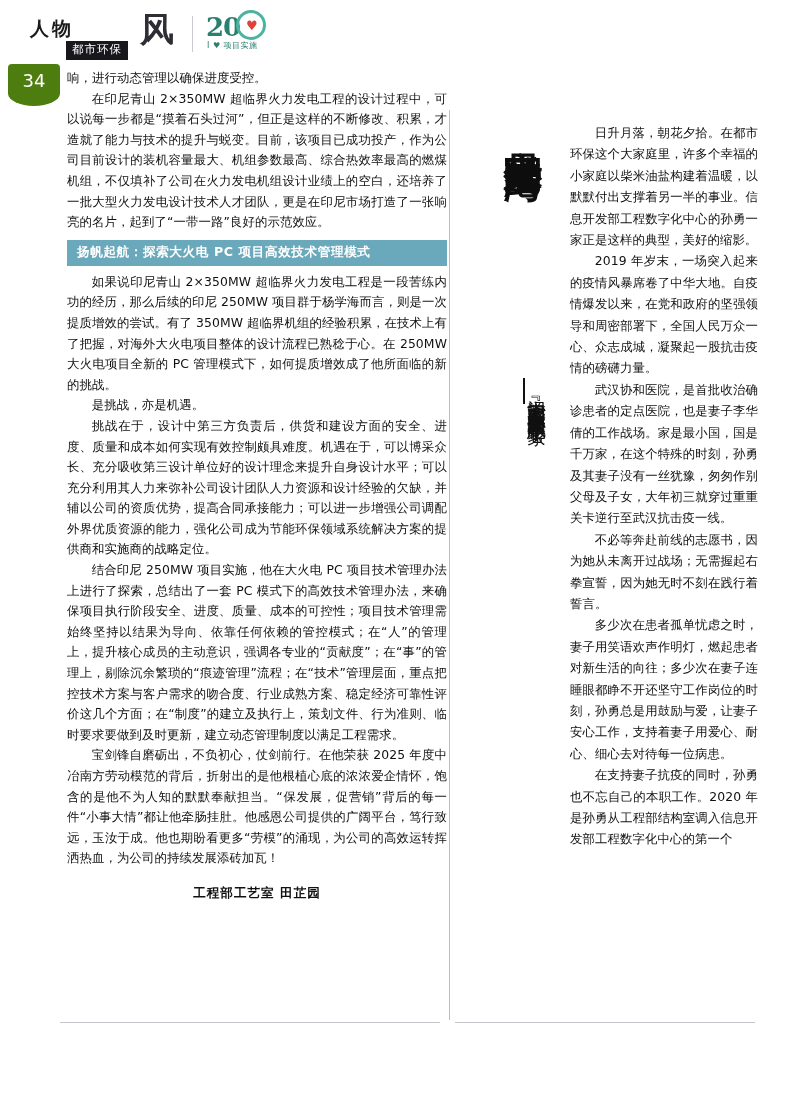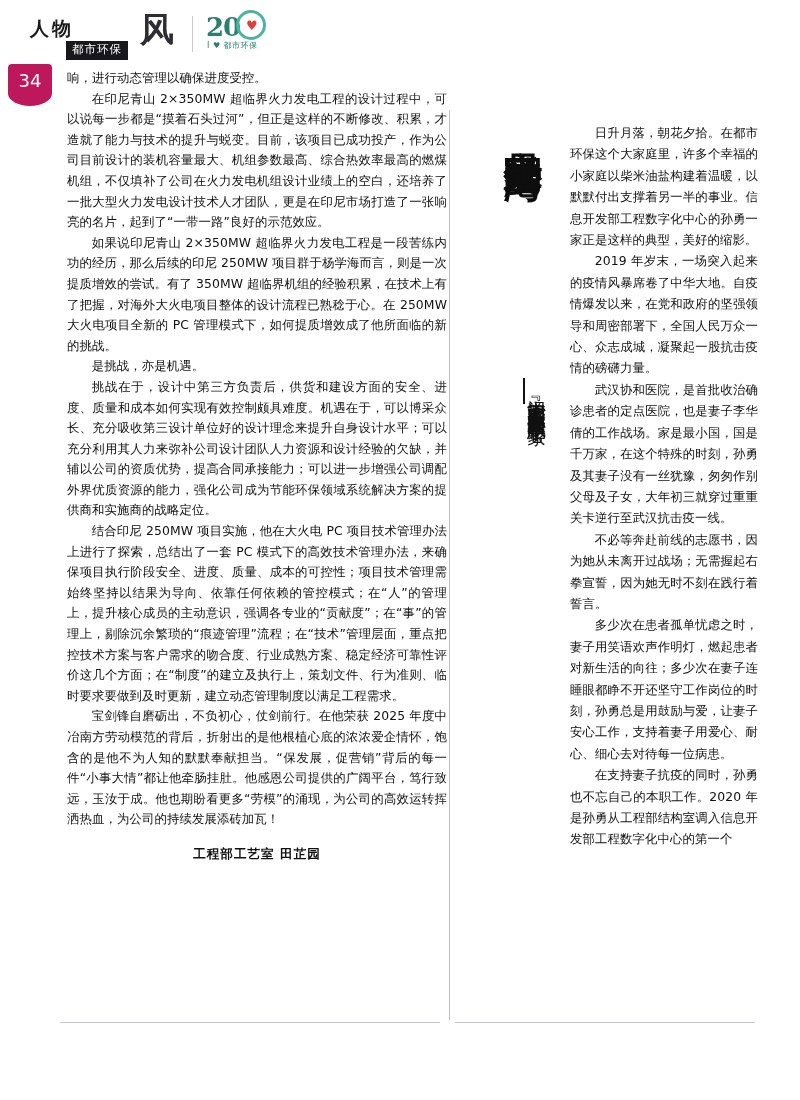--- a/index.html
+++ b/index.html
@@ -104,22 +104,22 @@
     position: absolute;
     left: 1px; top: 30px;
     font-size: 8px;
     color: #2b7f6e;
     letter-spacing: 0.5px;
   }
 
   .page-num-badge {
     position: absolute;
     left: 8px; top: 64px;
-    width: 44px; height: 42px;
-    background: #be185d;
+    width: 52px; height: 42px;
+    background: #4d7c0f;
     border-radius: 4px 4px 50% 50% / 4px 4px 30% 30%;
     color: #ffffff;
     font-size: 18px;
     display: flex;
     align-items: flex-start;
     justify-content: center;
     padding-top: 6px;
     box-sizing: border-box;
   }
 
@@ -242,31 +242,32 @@
     <div class="section-label">人物</div>
     <div class="logo-block">
       <div class="logo-tag">都市环保</div>
       <div class="logo-mark">风</div>
       <div class="logo-divider"></div>
       <div class="anniv">
         <div class="anniv-num">20</div>
         <div class="anniv-ring">
             <span class="heart">♥</span>
           </div>
-        <div class="anniv-sub">I ♥ 都市环保</div>
+        <div class="anniv-sub">I ♥ 项目实施</div>
       </div>
     </div>
   </div>
 
   <div class="page-num-badge">34</div>
 
   <div class="left-col">
     <p class="body-p noindent">响，进行动态管理以确保进度受控。</p>
     <p class="body-p">在印尼青山 2×350MW 超临界火力发电工程的设计过程中，可以说每一步都是“摸着石头过河”，但正是这样的不断修改、积累，才造就了能力与技术的提升与蜕变。目前，该项目已成功投产，作为公司目前设计的装机容量最大、机组参数最高、综合热效率最高的燃煤机组，不仅填补了公司在火力发电机组设计业绩上的空白，还培养了一批大型火力发电设计技术人才团队，更是在印尼市场打造了一张响亮的名片，起到了“一带一路”良好的示范效应。</p>
 
+    <div class="subhead-bar">扬帆起航：探索大火电 PC 项目高效技术管理模式</div>
 
     <p class="body-p">如果说印尼青山 2×350MW 超临界火力发电工程是一段苦练内功的经历，那么后续的印尼 250MW 项目群于杨学海而言，则是一次提质增效的尝试。有了 350MW 超临界机组的经验积累，在技术上有了把握，对海外大火电项目整体的设计流程已熟稔于心。在 250MW 大火电项目全新的 PC 管理模式下，如何提质增效成了他所面临的新的挑战。</p>
     <p class="body-p">是挑战，亦是机遇。</p>
     <p class="body-p">挑战在于，设计中第三方负责后，供货和建设方面的安全、进度、质量和成本如何实现有效控制颇具难度。机遇在于，可以博采众长、充分吸收第三设计单位好的设计理念来提升自身设计水平；可以充分利用其人力来弥补公司设计团队人力资源和设计经验的欠缺，并辅以公司的资质优势，提高合同承接能力；可以进一步增强公司调配外界优质资源的能力，强化公司成为节能环保领域系统解决方案的提供商和实施商的战略定位。</p>
     <p class="body-p">结合印尼 250MW 项目实施，他在大火电 PC 项目技术管理办法上进行了探索，总结出了一套 PC 模式下的高效技术管理办法，来确保项目执行阶段安全、进度、质量、成本的可控性；项目技术管理需始终坚持以结果为导向、依靠任何依赖的管控模式；在“人”的管理上，提升核心成员的主动意识，强调各专业的“贡献度”；在“事”的管理上，剔除沉余繁琐的“痕迹管理”流程；在“技术”管理层面，重点把控技术方案与客户需求的吻合度、行业成熟方案、稳定经济可靠性评价这几个方面；在“制度”的建立及执行上，策划文件、行为准则、临时要求要做到及时更新，建立动态管理制度以满足工程需求。</p>
     <p class="body-p">宝剑锋自磨砺出，不负初心，仗剑前行。在他荣获 2025 年度中冶南方劳动模范的背后，折射出的是他根植心底的浓浓爱企情怀，饱含的是他不为人知的默默奉献担当。“保发展，促营销”背后的每一件“小事大情”都让他牵肠挂肚。他感恩公司提供的广阔平台，笃行致远，玉汝于成。他也期盼看更多“劳模”的涌现，为公司的高效运转挥洒热血，为公司的持续发展添砖加瓦！</p>
 
     <div class="byline">工程部工艺室 田芷园</div>
   </div>
 

